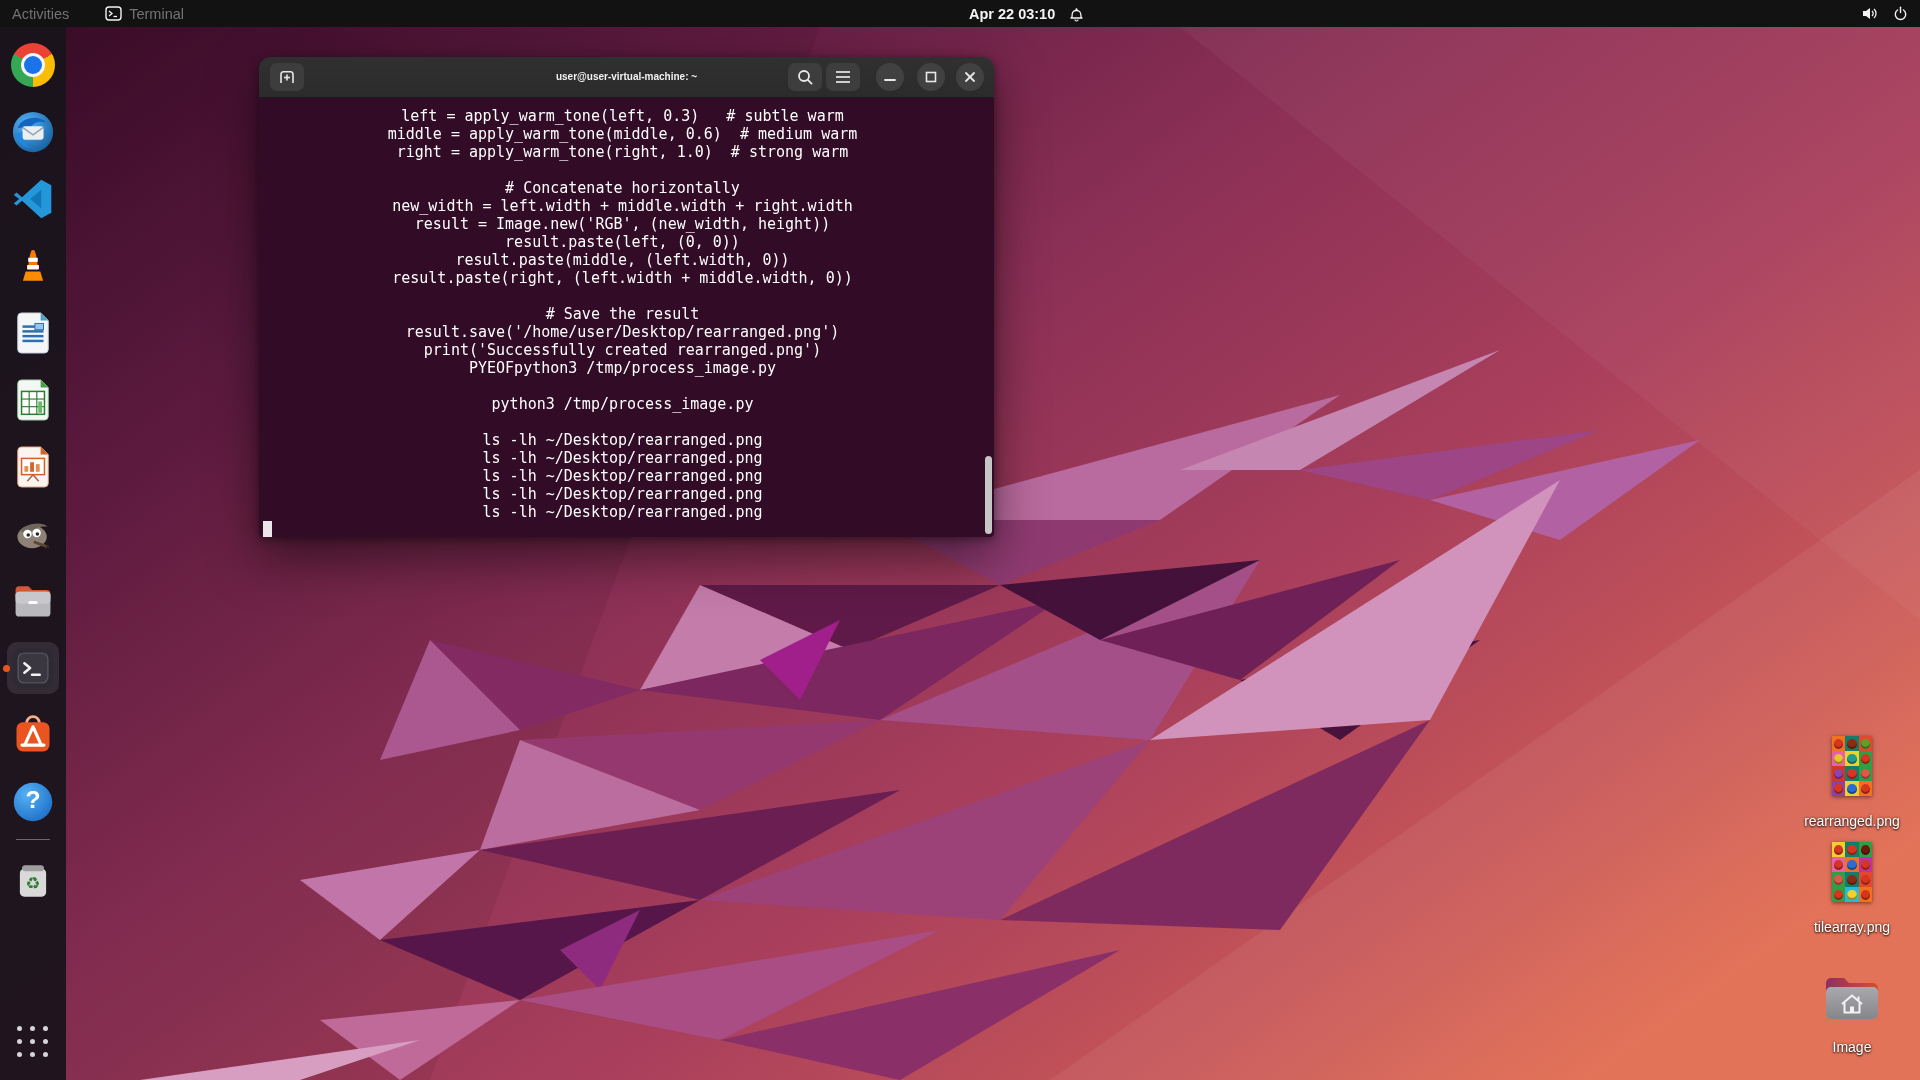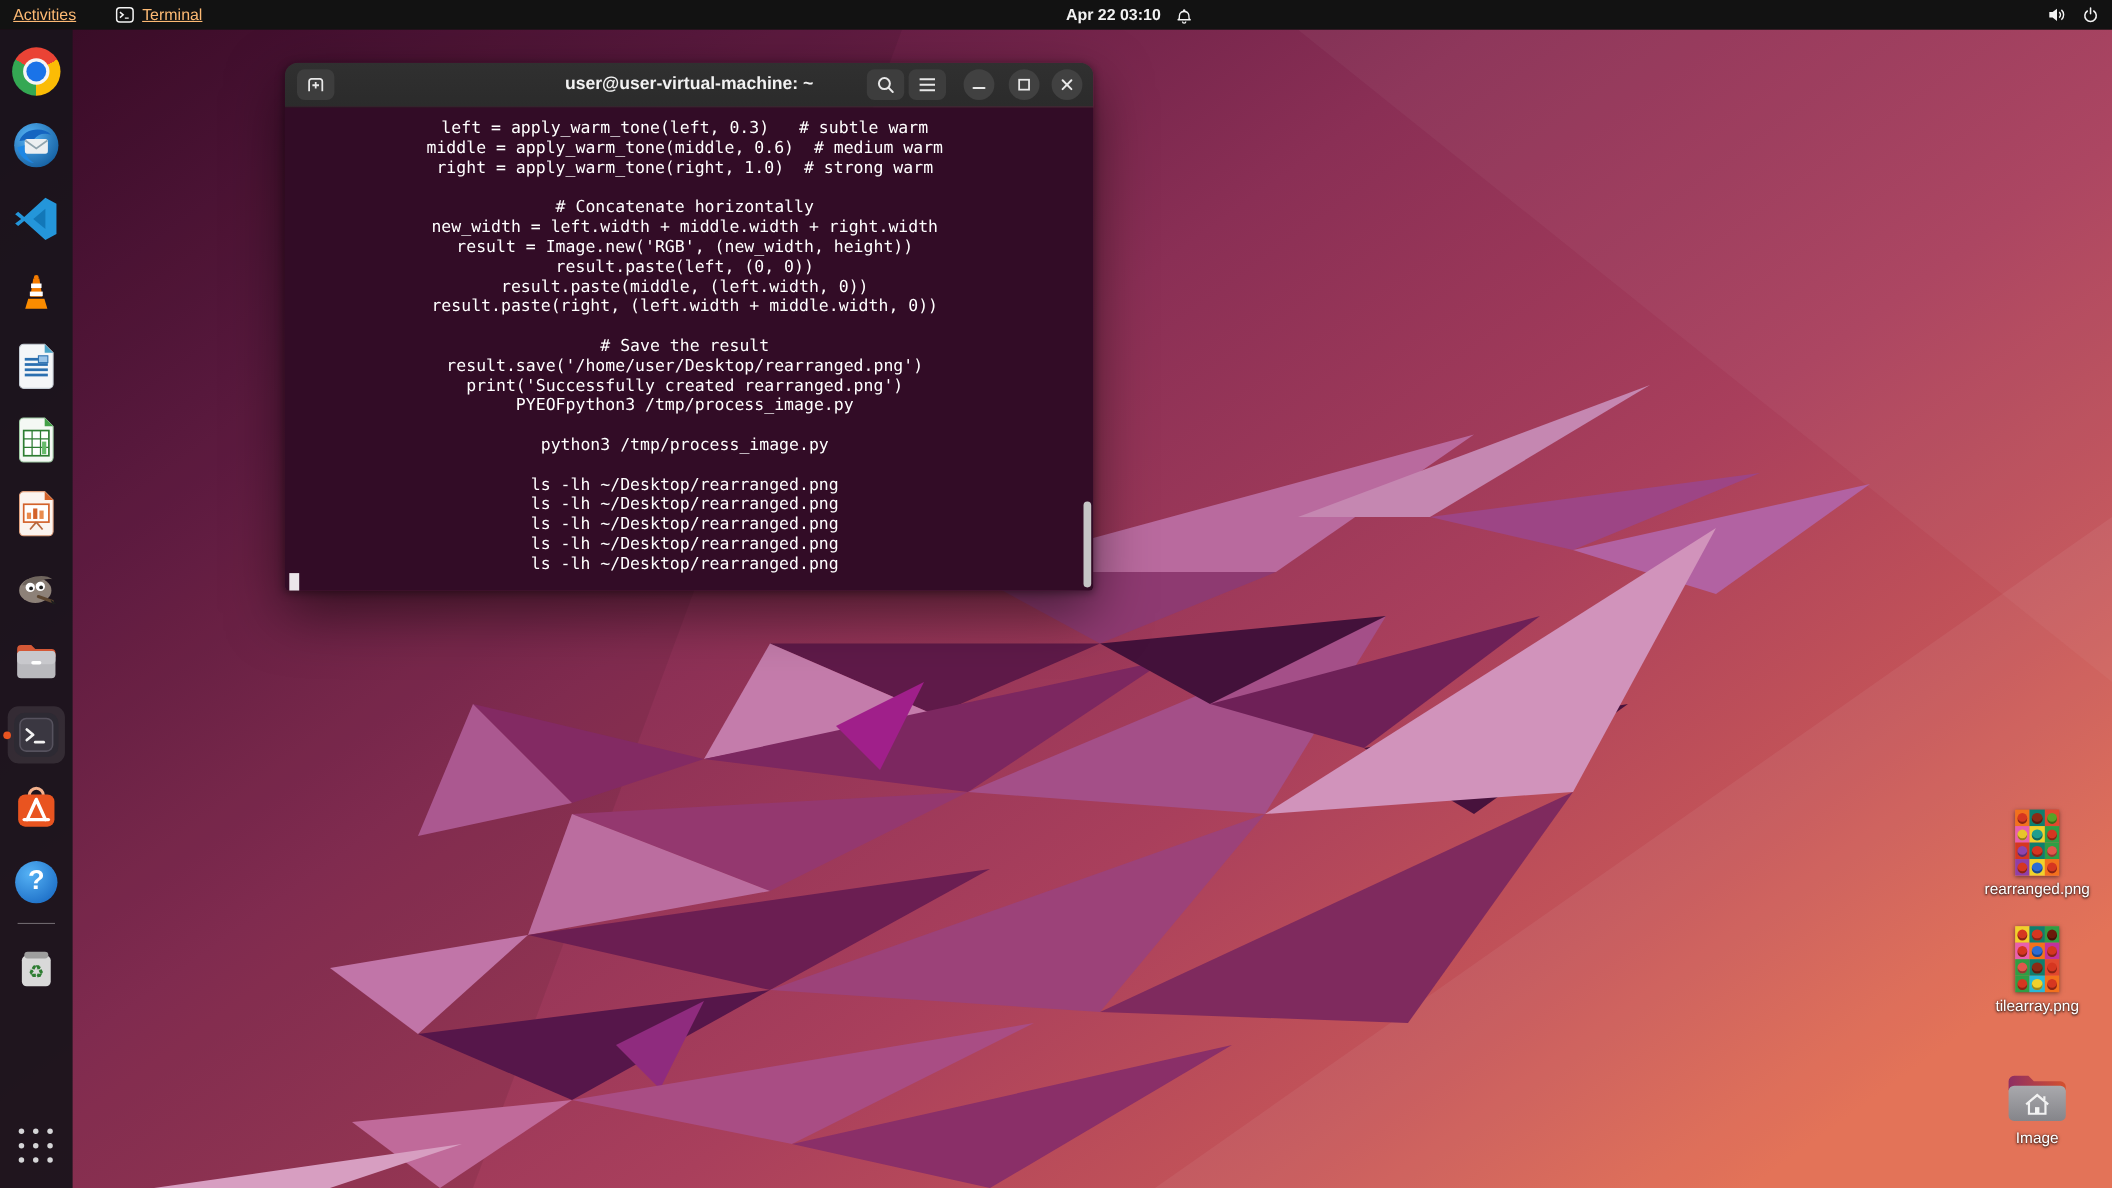--- a/index.html
+++ b/index.html
@@ -6,22 +6,22 @@
   body{
     width:1920px;height:1080px;position:relative;overflow:hidden;
     background:#2a0820;font-family:"Liberation Sans",sans-serif;
     -webkit-font-smoothing:antialiased;
   }
   
   .wallpaper{position:absolute;inset:0;z-index:0;}
   
   .topbar{position:absolute;left:0;top:0;width:1920px;height:27px;background:#121212;z-index:50;
     color:#f3f3f3;font-size:14.5px;display:flex;align-items:center;}
-  .tb-item{background:none;border:0;color:#fdba74;font:inherit;height:27px;display:flex;align-items:center;
-    padding:0 12px;gap:7px;cursor:default;text-decoration:underline;}
+  .tb-item{background:none;border:0;color:#737373;font:inherit;height:27px;display:flex;align-items:center;
+    padding:0 12px;gap:7px;cursor:default;}
   .tb-app{padding-left:24px;}
   .tb-center{position:absolute;left:953px;top:0;height:27px;display:flex;align-items:center;gap:14px;font-weight:bold;margin-left:16px;}
   .tb-right{position:absolute;right:12px;top:0;height:27px;display:flex;align-items:center;gap:14px;}
   .tb-ico{display:block;}
   
   .dock{position:absolute;left:0;top:27px;bottom:0;width:66px;background:rgba(26,20,28,0.94);z-index:40;
     display:flex;flex-direction:column;align-items:center;padding-top:14px;box-sizing:border-box;}
   .dock-item{position:relative;width:66px;height:48px;margin-bottom:19px;display:flex;align-items:center;justify-content:center;flex:none;}
   .dock-item.active::after{content:"";position:absolute;inset:-2px 7px;border-radius:10px;background:rgba(255,255,255,0.10);z-index:-1;}
   .run-dot{position:absolute;left:3px;top:50%;width:7px;height:7px;margin-top:-3px;border-radius:50%;background:#e95420;}
@@ -34,42 +34,42 @@
   .dock-spacer{flex:1 1 auto;}
   .appgrid{display:grid;grid-template-columns:repeat(3,1fr);gap:7px;width:33px;height:33px;margin-bottom:0;}
   .appgrid span{width:5px;height:5px;border-radius:50%;background:#d5d5d7;}
   .grid-item{margin-bottom:14px;}
   
   .term{position:absolute;left:259px;top:57px;width:735px;height:480px;z-index:30;
     border-radius:12px 12px 4px 4px;box-shadow:0 20px 50px rgba(0,0,0,0.5),0 2px 8px rgba(0,0,0,0.4);}
   .term-header{position:relative;height:40px;background:linear-gradient(#303030,#2b2b2b);
     border-radius:12px 12px 0 0;border-bottom:1px solid #1c1c1c;}
   .term-title{position:absolute;left:0;right:0;top:0;height:40px;line-height:40px;text-align:center;
-    color:#f2f2f2;font-weight:bold;font-size:16px;}
+    color:#f2f2f2;font-weight:bold;font-size:10px;}
   .hbtn{position:absolute;top:6px;border:0;padding:0;display:flex;align-items:center;justify-content:center;cursor:default;}
   .hbtn.square{width:34px;height:28px;border-radius:7px;background:#3d3d3d;}
   .hbtn.circle{width:28px;height:28px;border-radius:50%;background:#414141;top:6px;}
   .newtab{left:11px;}
   .search{right:172px;}
   .menu{right:134px;}
   .minimize{right:90px;}
   .maximize{right:49px;}
   .close{right:10px;}
   .term-body{position:relative;height:439px;background:#320c26;border-radius:0 0 4px 4px;overflow:hidden;}
   .term-text{margin:0;padding:9px 12px 0 4px;font:15px/18px "DejaVu Sans Mono",monospace;color:#ffffff;white-space:pre;text-align:center;}
   .cursor{position:absolute;left:4px;top:423px;width:9px;height:16px;background:#ece6ea;}
   .scrollbar{position:absolute;right:2px;top:358px;width:7px;height:78px;border-radius:4px;background:#c6c6c6;}
   
   .desk-icon{position:absolute;width:120px;text-align:center;z-index:10;}
   .thumb{display:grid;grid-template-columns:repeat(3,1fr);grid-template-rows:repeat(4,1fr);
     width:40px;height:60px;margin:0 auto;box-shadow:0 1px 4px rgba(0,0,0,0.5);}
   .tile{position:relative;}
   .dot{position:absolute;left:2px;right:2px;top:2.5px;bottom:2.5px;border-radius:50%;
     box-shadow:inset 0 -2px 0 rgba(0,0,0,0.35);}
-  .desk-label{margin-top:4px;color:#ffffff;font-size:14px;text-shadow:0 1px 2px rgba(0,0,0,0.85),0 0 3px rgba(0,0,0,0.6);}
+  .desk-label{margin-top:17px;color:#ffffff;font-size:14px;text-shadow:0 1px 2px rgba(0,0,0,0.85),0 0 3px rgba(0,0,0,0.6);}
   .homefolder{display:block;margin:0 auto;}
 </style>
 </head>
 <body>
 
 <svg class="wallpaper" width="1920" height="1080" viewBox="0 0 1920 1080" preserveAspectRatio="none">
   <defs>
     <linearGradient id="wp" x1="0" y1="0" x2="1" y2="0.78">
       <stop offset="0" stop-color="#380b27"></stop>
       <stop offset="0.22" stop-color="#5e1a41"></stop>

